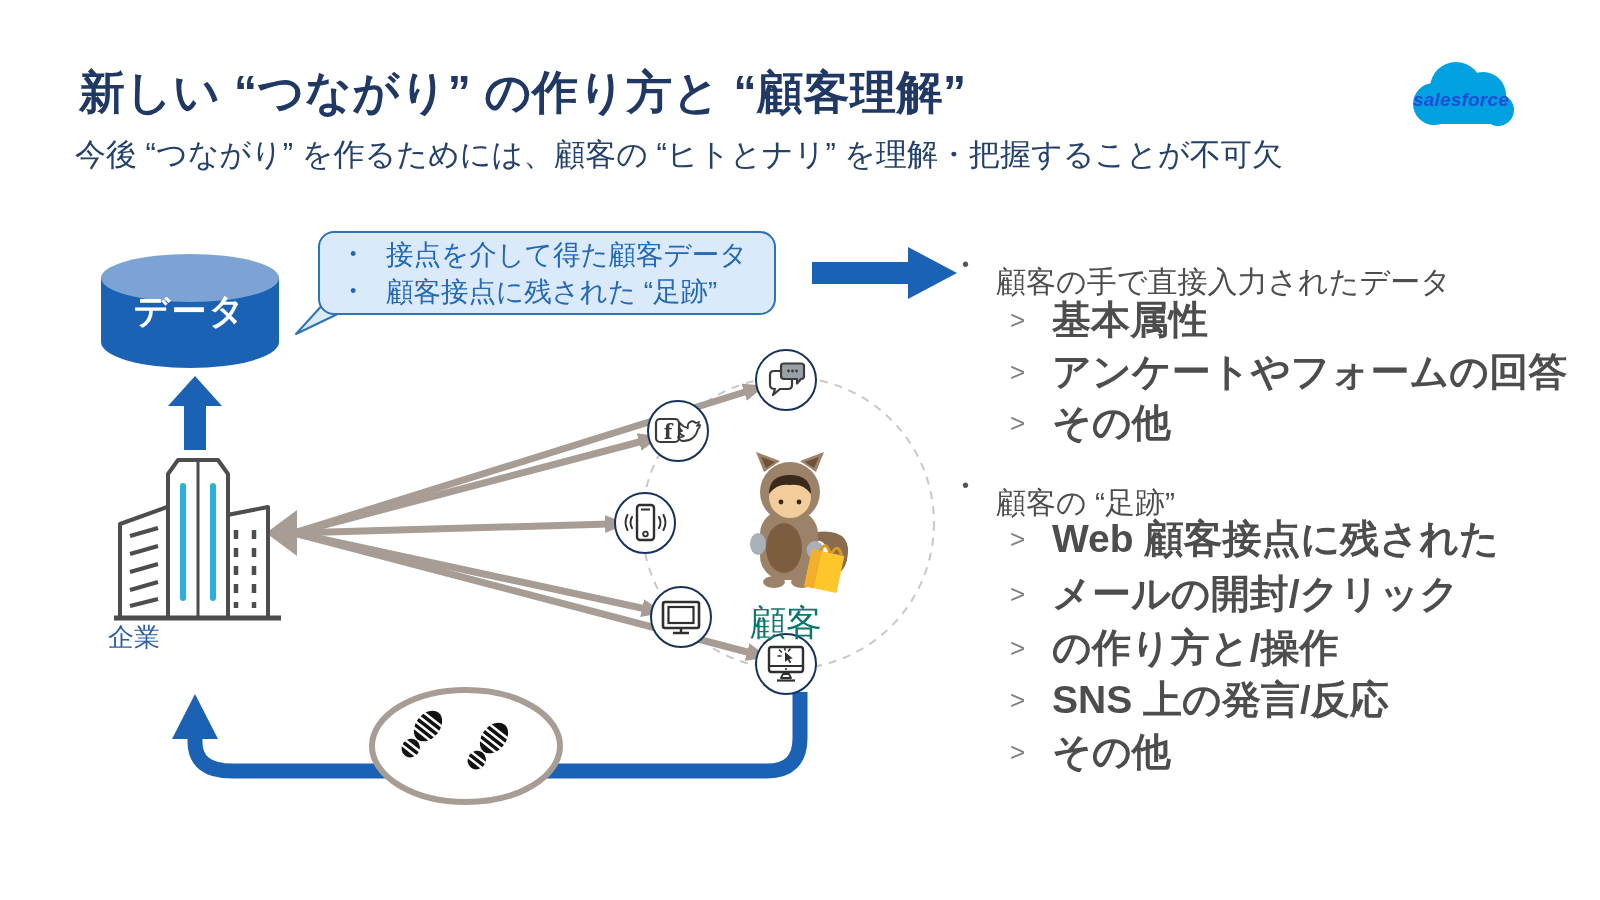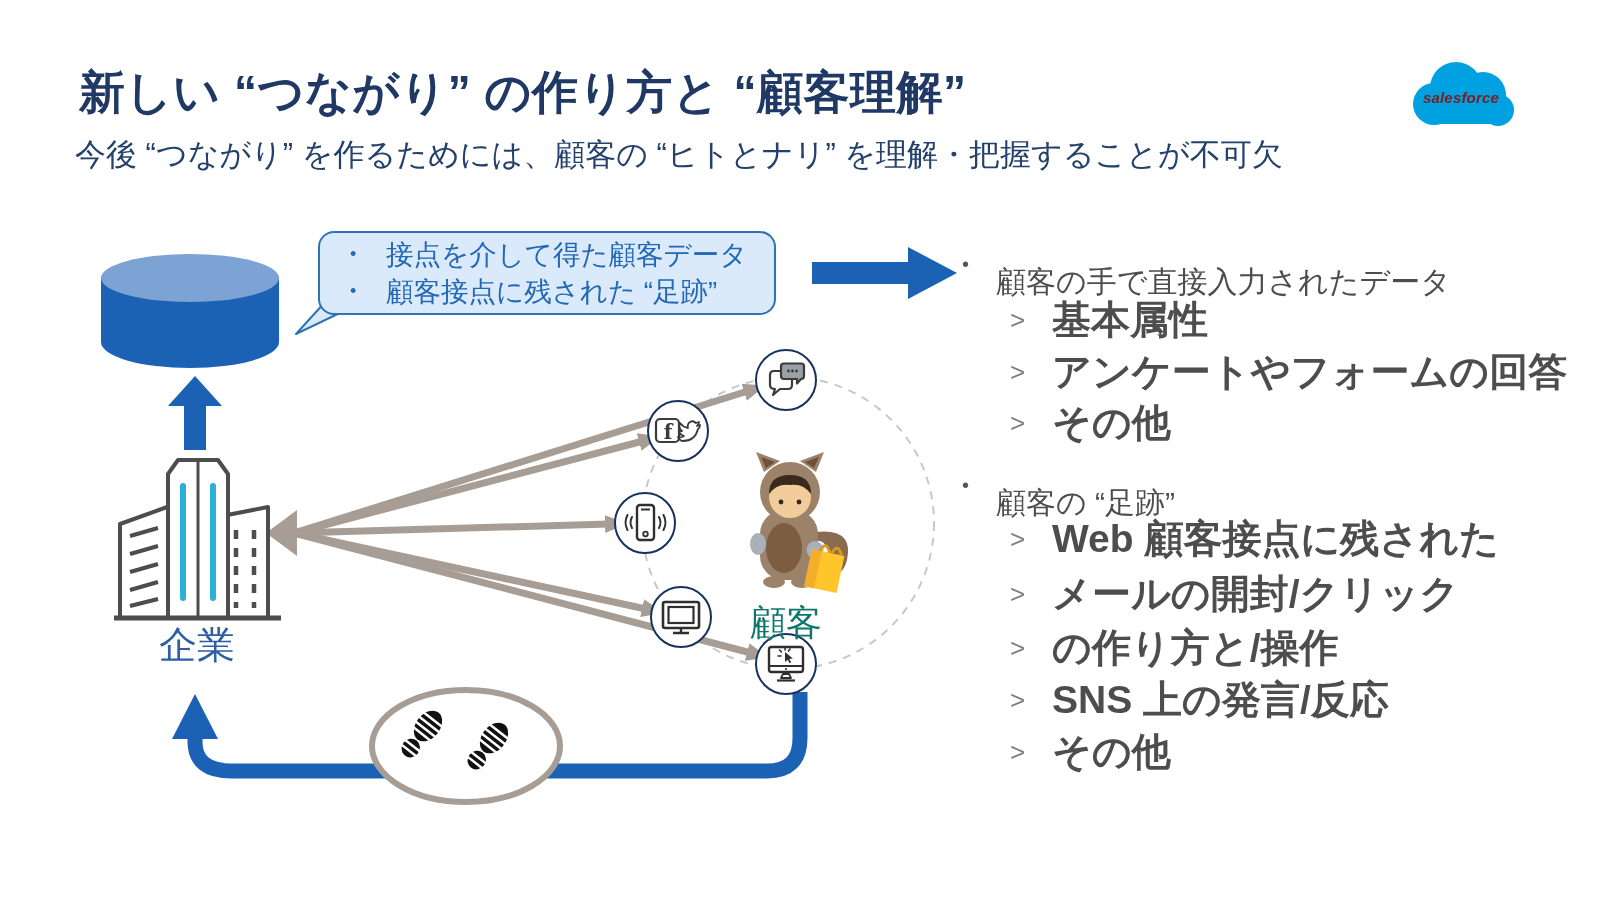--- a/index.html
+++ b/index.html
@@ -4,32 +4,32 @@
 <style>
   html,body{margin:0;padding:0;background:#e8e8e8;}
   #slide{
     position:relative;width:1600px;height:900px;background:#ffffff;overflow:hidden;
     font-family:"Liberation Sans","DejaVu Sans",sans-serif;
   }
   
   .title{position:absolute;left:75px;top:58px;font-size:46px;font-weight:bold;color:#1f3864;margin:4px;letter-spacing:.5px;}
   .subtitle{position:absolute;left:75px;top:134px;font-size:31px;color:#24416b;}
   .logo{position:absolute;left:1406px;top:58px;width:110px;height:82px;}
-  .logo-text{position:absolute;left:0;top:31px;width:110px;text-align:center;color:#7f1d1d;
-    font-size:15px;font-weight:bold;font-style:italic;letter-spacing:.2px;}
+  .logo-text{position:absolute;left:0;top:31px;width:110px;text-align:center;color:#1d4ed8;
+    font-size:19px;font-weight:bold;font-style:italic;letter-spacing:.2px;}
   
   .abs{position:absolute;}
   .overlay{position:absolute;left:0;top:0;width:1600px;height:900px;z-index:1;pointer-events:none;}
   .z2{z-index:2;}
   
   .cyl-label{position:absolute;left:100px;top:288px;width:180px;text-align:center;color:#fff;
     font-size:35px;font-weight:bold;z-index:3;letter-spacing:2px;}
   
-  .company-label{position:absolute;left:108px;top:620px;width:178px;text-align:center;
-    font-size:38px;color:#2e5fa3;z-index:3;}
+  .company-label{position:absolute;left:108px;top:620px;width:178px;
+    font-size:26px;color:#2e5fa3;z-index:3;}
   .customer-label{position:absolute;left:726px;top:599px;width:120px;text-align:center;
     font-size:36px;color:#0f766e;z-index:3;}
   
   .bubble{position:absolute;left:318px;top:231px;width:458px;height:84px;box-sizing:border-box;
     background:#dbeafb;border:2px solid #2e74b5;border-radius:16px;z-index:3;
     display:flex;flex-direction:column;justify-content:center;padding-left:26px;}
   .bubble-row{display:flex;align-items:center;height:37px;}
   .b-dot{width:40px;color:#2268b5;font-size:18px;padding-left:4px;box-sizing:border-box;}
   .b-text{font-size:27.5px;color:#2268b5;white-space:nowrap;}
   .bubble-tail{position:absolute;left:292px;top:288px;z-index:2;}
@@ -84,20 +84,21 @@
     <polygon points="266,533 297,510 297,556" fill="#a79d94"></polygon>
 
     <path d="M800 692 L800 738 Q800 771 767 771 L232 771 Q195 771 195 742 L195 736" fill="none" stroke="#1b62b4" stroke-width="15"></path>
     <polygon points="172,739 218,739 195,694" fill="#1b62b4"></polygon>
   </svg>
 
   <svg class="abs z2" style="left:98px;top:252px;" width="184" height="120" viewBox="0 0 184 120">
     <path d="M3 26 L3 90 A89 26 0 0 0 181 90 L181 26" fill="#1b62b4"></path>
     <ellipse cx="92" cy="26" rx="89" ry="24" fill="#7ca3d4"></ellipse>
   </svg>
+  <div class="cyl-label">データ</div>
 
   <svg class="abs z2" style="left:168px;top:376px;" width="54" height="74" viewBox="0 0 54 74">
     <polygon points="27,0 54,30 38,30 38,74 16,74 16,30 0,30" fill="#1b62b4"></polygon>
   </svg>
 
   <svg class="abs z2" style="left:110px;top:446px;" width="175" height="180" viewBox="0 0 175 180">
     <g stroke="#4d4d4d" stroke-width="4" fill="#ffffff" stroke-linejoin="round">
       <path d="M10 78 L60 60 L60 172 L10 172 Z"></path>
       <path d="M20 90 L48 82 M20 108 L48 100 M20 126 L48 118 M20 144 L48 136 M20 160 L48 153" fill="none"></path>
       <path d="M112 70 L158 61 L158 172 L112 172 Z"></path>

